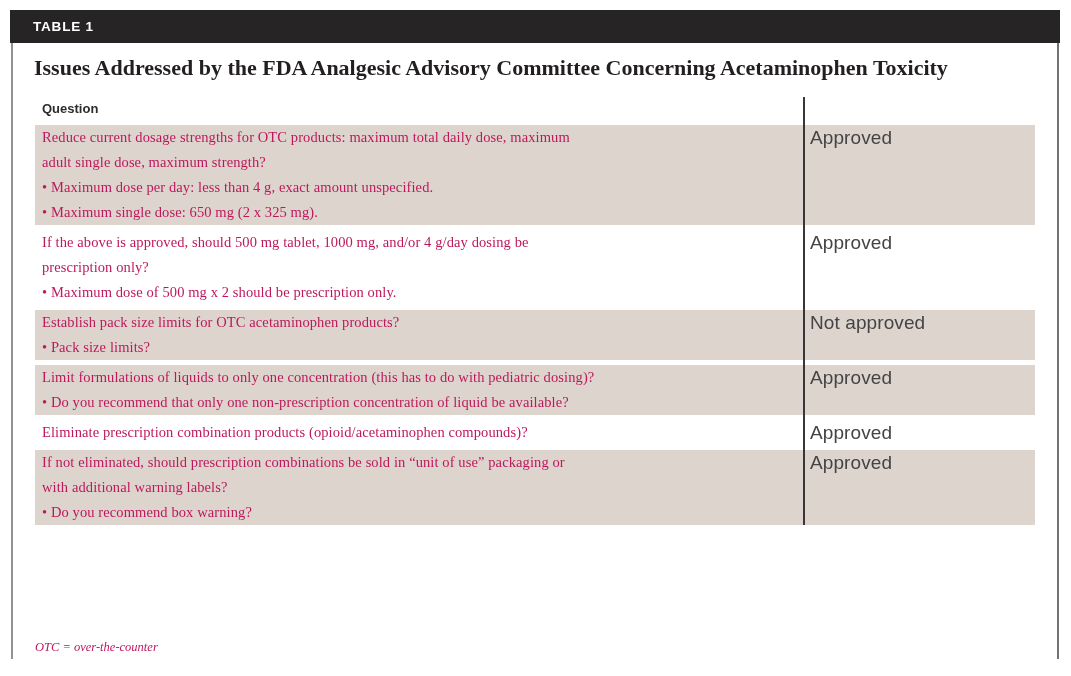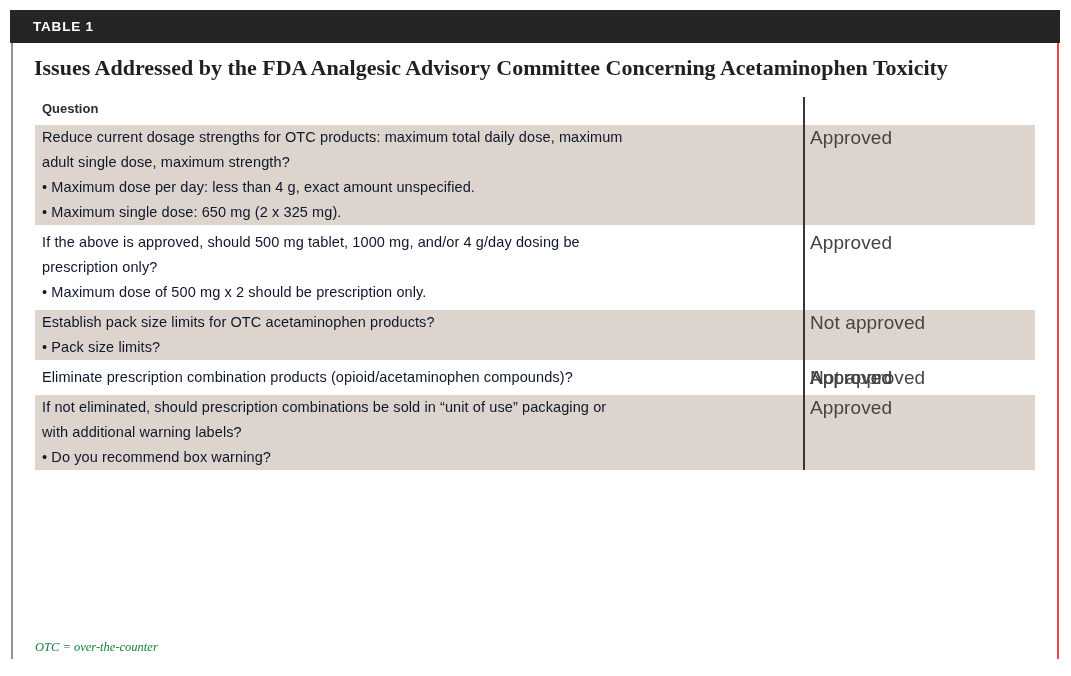--- a/index.html
+++ b/index.html
@@ -10,21 +10,21 @@
   }
   .table-bar {
     position:absolute; left:10px; top:10px; width:1050px; height:33px;
     background:#272425; color:#ffffff; display:flex; align-items:center;
   }
   .table-bar .bar-label {
     font-size:13.5px; font-weight:bold; letter-spacing:.8px; padding-left:23px;text-align:right;
   }
   .frame-body {
     position:absolute; left:11px; top:43px; width:1048px; height:616px;
-    border-left:2px solid #929292; border-right:2px solid #ef4444;
+    border-left:2px solid #929292; border-right:2px solid #737373;
     background:#ffffff;
   }
   .doc-title {
     position:absolute; left:21px; top:12px;
     font-family:"Liberation Serif", serif; font-weight:bold;
     font-size:22px; color:#231f20; white-space:nowrap;
   }
   .data-table {
     position:absolute; left:22px; top:54px; width:1000px;
   }
@@ -35,33 +35,34 @@
   .th-question { position:absolute; left:7px; top:0; }
   .th-answer  { position:absolute; left:775px; top:0; }
   .col-divider {
     position:absolute; left:768px; top:0; bottom:0; width:2px; background:#3a3637;
   }
   .row { position:relative; margin-bottom:5px; }
   .row:last-child { margin-bottom:0; }
   .row.shaded { background:#ddd5cd; }
   .q-cell { padding-left:7px; width:760px; }
   .q-line, .b-line {
-    font-size:14.5px; line-height:25px; color:#0f172a; white-space:nowrap;
+    font-size:14.5px; line-height:25px; color:#be185d; white-space:nowrap;
     letter-spacing:.1px;
+    font-family:Liberation Serif, serif;
   }
   .q-line sup { font-size:8px; vertical-align:super; line-height:0; }
   .a-cell {
     position:absolute; left:775px; top:0;
     font-size:19px; line-height:25px; color:#454345; white-space:nowrap;
     letter-spacing:.1px;
   }
   .footnote {
     position:absolute; left:22px; top:597px;
     font-family:"Liberation Serif", serif; font-style:italic;
-    font-size:12.5px; color:#15803d;
+    font-size:12.5px; color:#be185d;
   }
 </style>
 </head>
 <body>
 
 <div class="page">
 
   <div class="table-bar">
     <span class="bar-label">TABLE 1</span>
   </div>
@@ -96,20 +97,24 @@
             <div class="q-cell">
               <div class="q-line">Establish pack size limits for OTC acetaminophen products?</div>
               <div class="b-line">• Pack size limits?</div>
             </div>
             <div class="a-cell">Not approved</div>
           </div>
           <div class="row">
             <div class="a-cell">Not approved</div>
           </div>
           <div class="row shaded">
+            <div class="q-cell">
+              <div class="q-line">Limit formulations of liquids to only one concentration (this has to do with pediatric dosing)?</div>
+              <div class="b-line">• Do you recommend that only one non-prescription concentration of liquid be available?</div>
+            </div>
             <div class="a-cell">Approved</div>
           </div>
           <div class="row">
             <div class="q-cell">
               <div class="q-line">Eliminate prescription combination products (opioid/acetaminophen compounds)?</div>
             </div>
             <div class="a-cell">Approved</div>
           </div>
           <div class="row shaded">
             <div class="q-cell">

